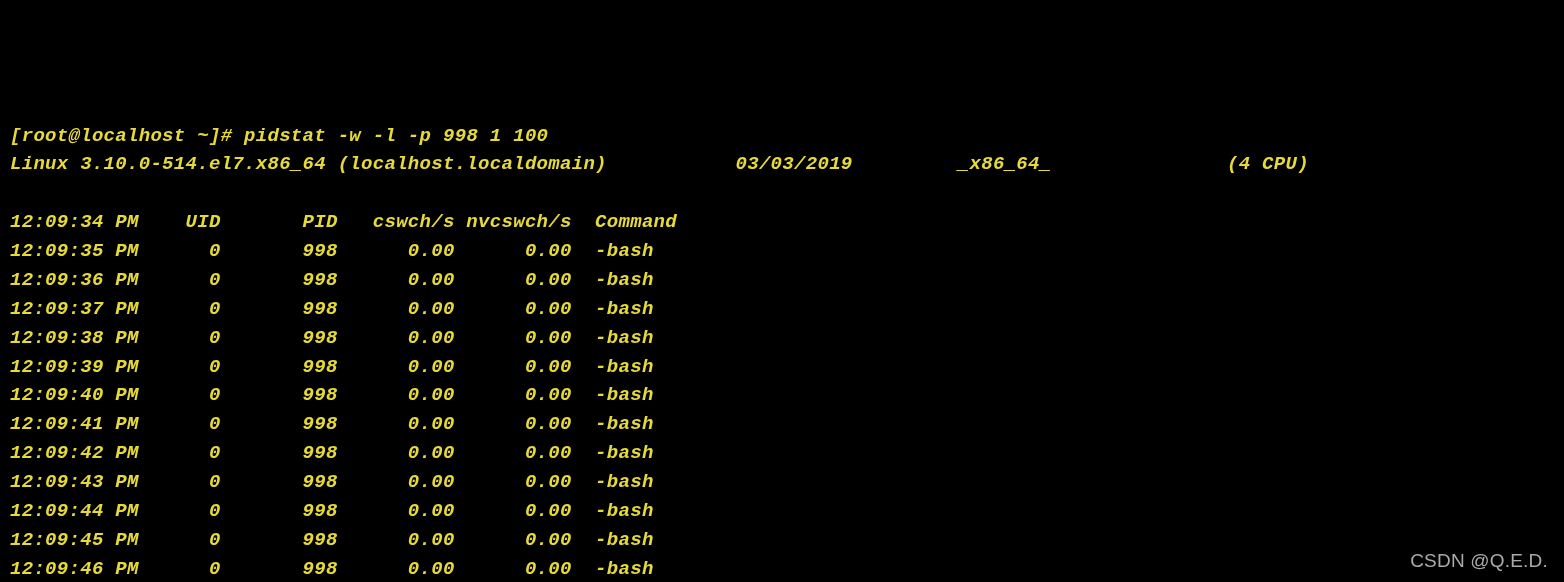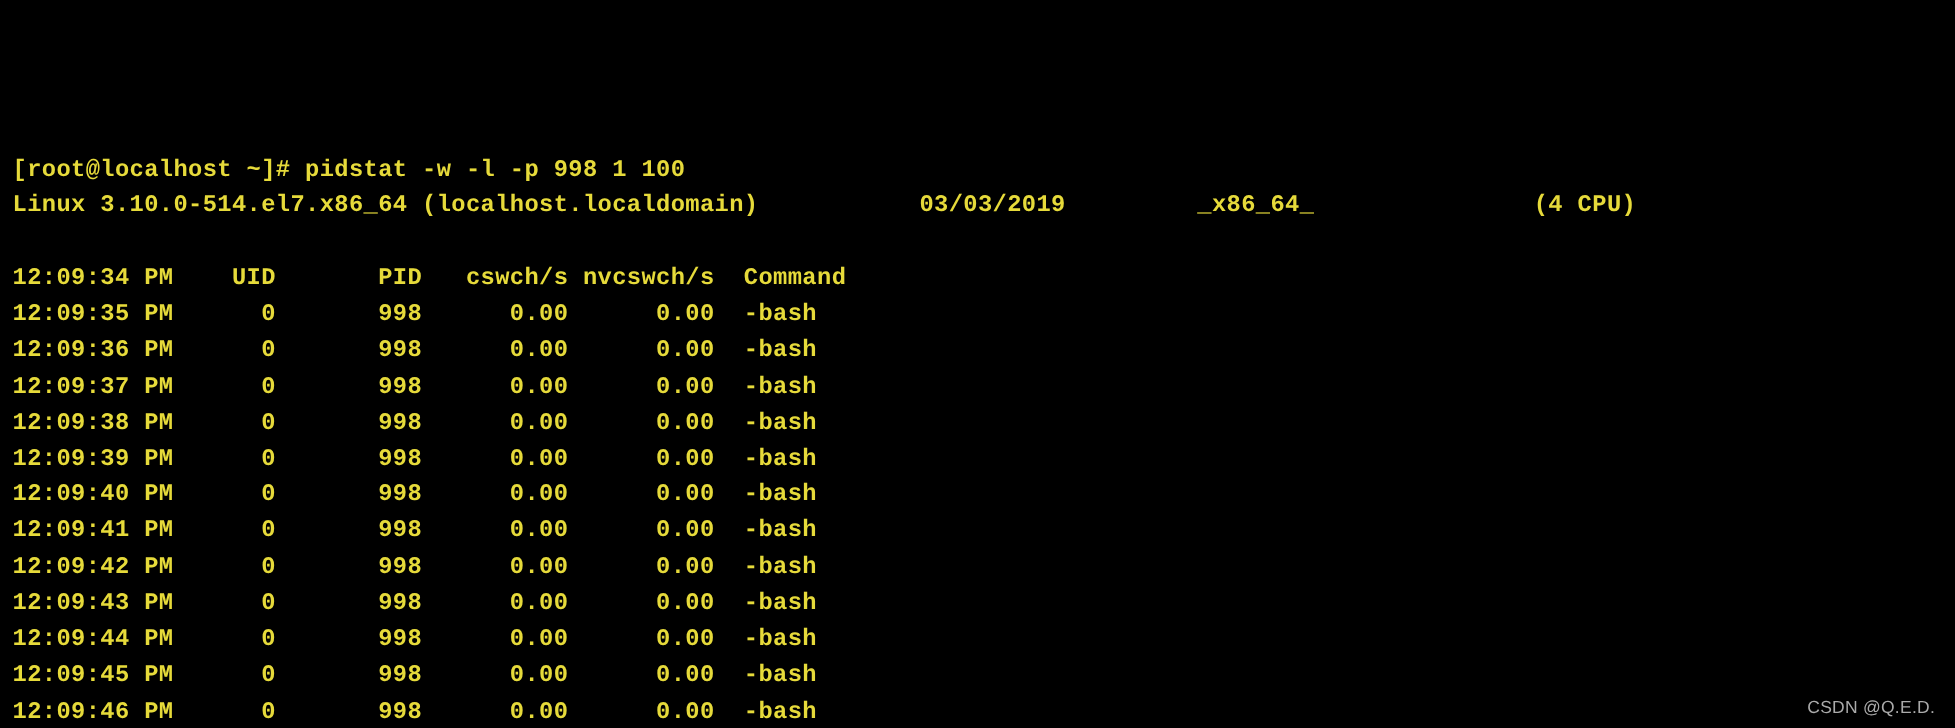--- a/index.html
+++ b/index.html
@@ -18,25 +18,25 @@
       overflow: hidden;
       position: relative;
     }
     .watermark {
       position: absolute;
       right: 16px;
       bottom: 6px;
       color: #aaa;
       font-family: Arial, sans-serif;
       font-weight: normal;
-      font-size: 14px;
+      font-size: 19px;
       letter-spacing: 0.2px;
       white-space: nowrap;
     }
-    .term-line { display: block; }
+    .term-line { display: block; font-style: italic; }
   </style>
 </head>
 <body>
 
 
 
 <span class="term-line"><span>[root@localhost ~]# </span><span>pidstat -w -l -p 998 1 100</span></span><span id="sysinfo-line" class="term-line">Linux 3.10.0-514.el7.x86_64 (localhost.localdomain)           03/03/2019         _x86_64_               (4 CPU)</span><span class="term-line"> </span><span id="header-line" class="term-line">12:09:34 PM    UID       PID   cswch/s nvcswch/s  Command</span><span id="rows-container"><span class="term-line">12:09:35 PM      0       998      0.00      0.00  -bash</span><span class="term-line">12:09:36 PM      0       998      0.00      0.00  -bash</span><span class="term-line">12:09:37 PM      0       998      0.00      0.00  -bash</span><span class="term-line">12:09:38 PM      0       998      0.00      0.00  -bash</span><span class="term-line">12:09:39 PM      0       998      0.00      0.00  -bash</span><span class="term-line">12:09:40 PM      0       998      0.00      0.00  -bash</span><span class="term-line">12:09:41 PM      0       998      0.00      0.00  -bash</span><span class="term-line">12:09:42 PM      0       998      0.00      0.00  -bash</span><span class="term-line">12:09:43 PM      0       998      0.00      0.00  -bash</span><span class="term-line">12:09:44 PM      0       998      0.00      0.00  -bash</span><span class="term-line">12:09:45 PM      0       998      0.00      0.00  -bash</span><span class="term-line">12:09:46 PM      0       998      0.00      0.00  -bash</span></span>
 
 <div class="watermark">CSDN @Q.E.D.</div>
 

